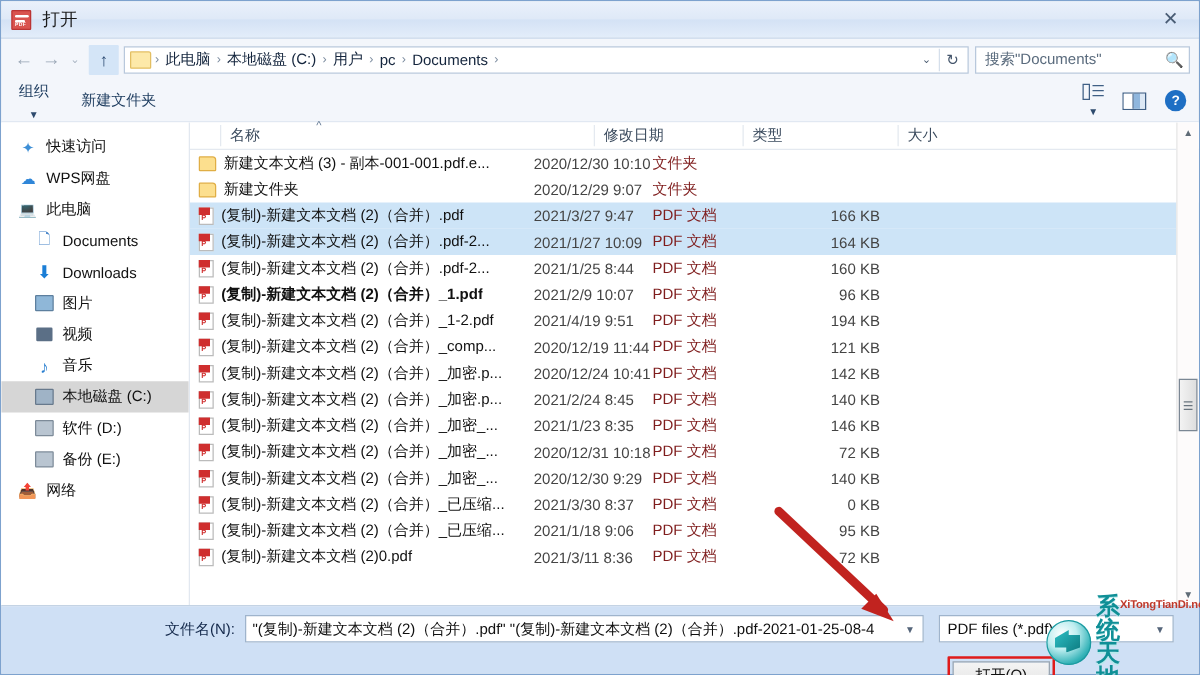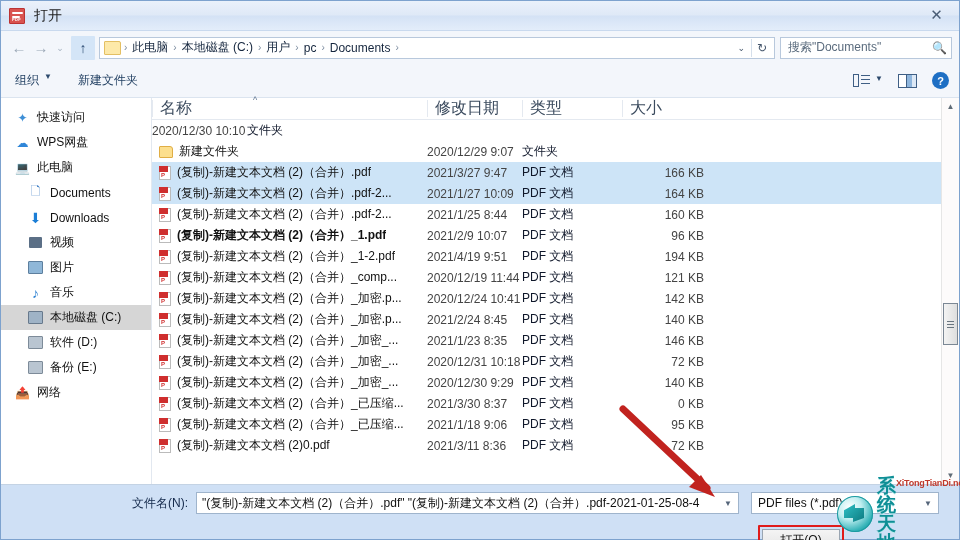--- a/index.html
+++ b/index.html
@@ -141,21 +141,21 @@
     height: 33px;
     background: #f3f6fb;
     border-bottom: 1px solid #dbe4ef;
     display: flex; align-items: center;
     padding: 0 10px 0 14px;
     flex: 0 0 auto;
   }
   .tb-item {
     font-size: 12px; color: #1c3b5e;
     margin-right: 26px;
-    display: flex; gap: 5px;
+    display: flex; align-items: center; gap: 5px; flex-direction: column;
   }
   .tb-caret { font-size: 8px; color: #2d4a6d; }
   .tb-right { margin-left: auto; display: flex; align-items: center; gap: 15px; }
   .icon-viewlist {
     width: 17px; height: 13px; position: relative;
   }
   .icon-viewlist::before {
     content: ""; position: absolute; left: 0; top: 0;
     width: 6px; height: 13px; border: 1px solid #3f5f85;
     box-sizing: border-box;
@@ -222,26 +222,27 @@
   }
   .list-head {
     height: 21px;
     display: flex; align-items: center;
     border-bottom: 1px solid #e4e9f0;
     flex: 0 0 auto;
     position: relative;
     background: #fff;
   }
   .col-h {
-    font-size: 16px; color: #3b4b5e;
+    font-size: 12px; color: #3b4b5e;
     padding-left: 7px;
     height: 17px;
     display: flex; align-items: center;
     border-left: 1px solid #e4e9f0;
     box-sizing: border-box;
+    margin-left: 24px;
   }
   .col-h:first-child { border-left: none; }
   .sort-caret {
     position: absolute; left: 101px; top: -3px;
     font-size: 9px; color: #5d7490;
   }
   .c-name { width: 275px; flex: 0 0 275px; }
   .c-date { width: 95px; flex: 0 0 95px; }
   .c-type { width: 100px; flex: 0 0 100px; }
   .c-size { width: 90px; flex: 0 0 90px; }
@@ -250,21 +251,21 @@
   .row {
     height: 21px;
     display: flex; align-items: center;
     font-size: 12px; color: #111;
     white-space: nowrap;
   }
   .row.selected { background: #cde4f7; }
   .row .cell { overflow: hidden; text-overflow: ellipsis; box-sizing: border-box; }
   .row .cell.name { padding-left: 7px; display: flex; align-items: center; gap: 6px; }
   .row .cell.date { color: #444; }
-  .row .cell.type { color: #0f172a; }
+  .row .cell.type { color: #7f1d1d; }
   .row .cell.size { color: #444; text-align: right; padding-right: 8px; }
   .folder-ico {
     width: 14px; height: 12px; flex: 0 0 14px;
     background: #fcdf8e;
     border: 1px solid #e0ae45;
     border-radius: 1px 3px 1px 1px;
     box-sizing: border-box;
   }
   .pdf-sm {
     width: 12px; height: 14px; flex: 0 0 12px;
@@ -485,29 +486,29 @@
       <div class="side-item indent">
         <span class="side-ico" style="color:#4a86c8;">🗋</span>
         <span>Documents</span>
       </div>
       <div class="side-item indent">
         <span class="side-ico" style="color:#1b7ed6;font-size:14px;">⬇</span>
         <span>Downloads</span>
       </div>
       <div class="side-item indent">
         <span class="side-ico">
+            <span class="sq" style="background:#8fb7d8;border:1px solid #5d7f9e;"></span>
+          </span>
+        <span>图片</span>
+      </div>
+      <div class="side-item indent">
+        <span class="side-ico">
             <span class="sq" style="background:#5b6f86;"></span>
           </span>
         <span>视频</span>
-      </div>
-      <div class="side-item indent">
-        <span class="side-ico">
-            <span class="sq" style="background:#8fb7d8;border:1px solid #5d7f9e;"></span>
-          </span>
-        <span>图片</span>
       </div>
       <div class="side-item indent">
         <span class="side-ico" style="color:#2a7fd0;font-size:14px;">♪</span>
         <span>音乐</span>
       </div>
       <div class="side-item indent selected">
         <span class="side-ico">
             <span class="sq" style="background:#9fb3c6;border:1px solid #67798c;"></span>
           </span>
         <span>本地磁盘 (C:)</span>
@@ -533,20 +534,24 @@
     <div class="list">
       <div class="list-head">
         <span class="sort-caret">^</span>
         <div class="col-h c-name">名称</div>
         <div class="col-h c-date">修改日期</div>
         <div class="col-h c-type">类型</div>
         <div class="col-h c-size">大小</div>
       </div>
       <div class="rows" id="rows-container">
           <div class="row">
+            <div class="cell name c-name">
+              <span class="folder-ico"></span>
+              <span style="overflow: hidden; text-overflow: ellipsis;">新建文本文档 (3) - 副本-001-001.pdf.e...</span>
+            </div>
             <div class="cell date c-date">2020/12/30 10:10</div>
             <div class="cell type c-type">文件夹</div>
             <div class="cell size c-size"></div>
           </div>
           <div class="row">
             <div class="cell name c-name">
               <span class="folder-ico"></span>
               <span style="overflow: hidden; text-overflow: ellipsis;">新建文件夹</span>
             </div>
             <div class="cell date c-date">2020/12/29 9:07</div>

